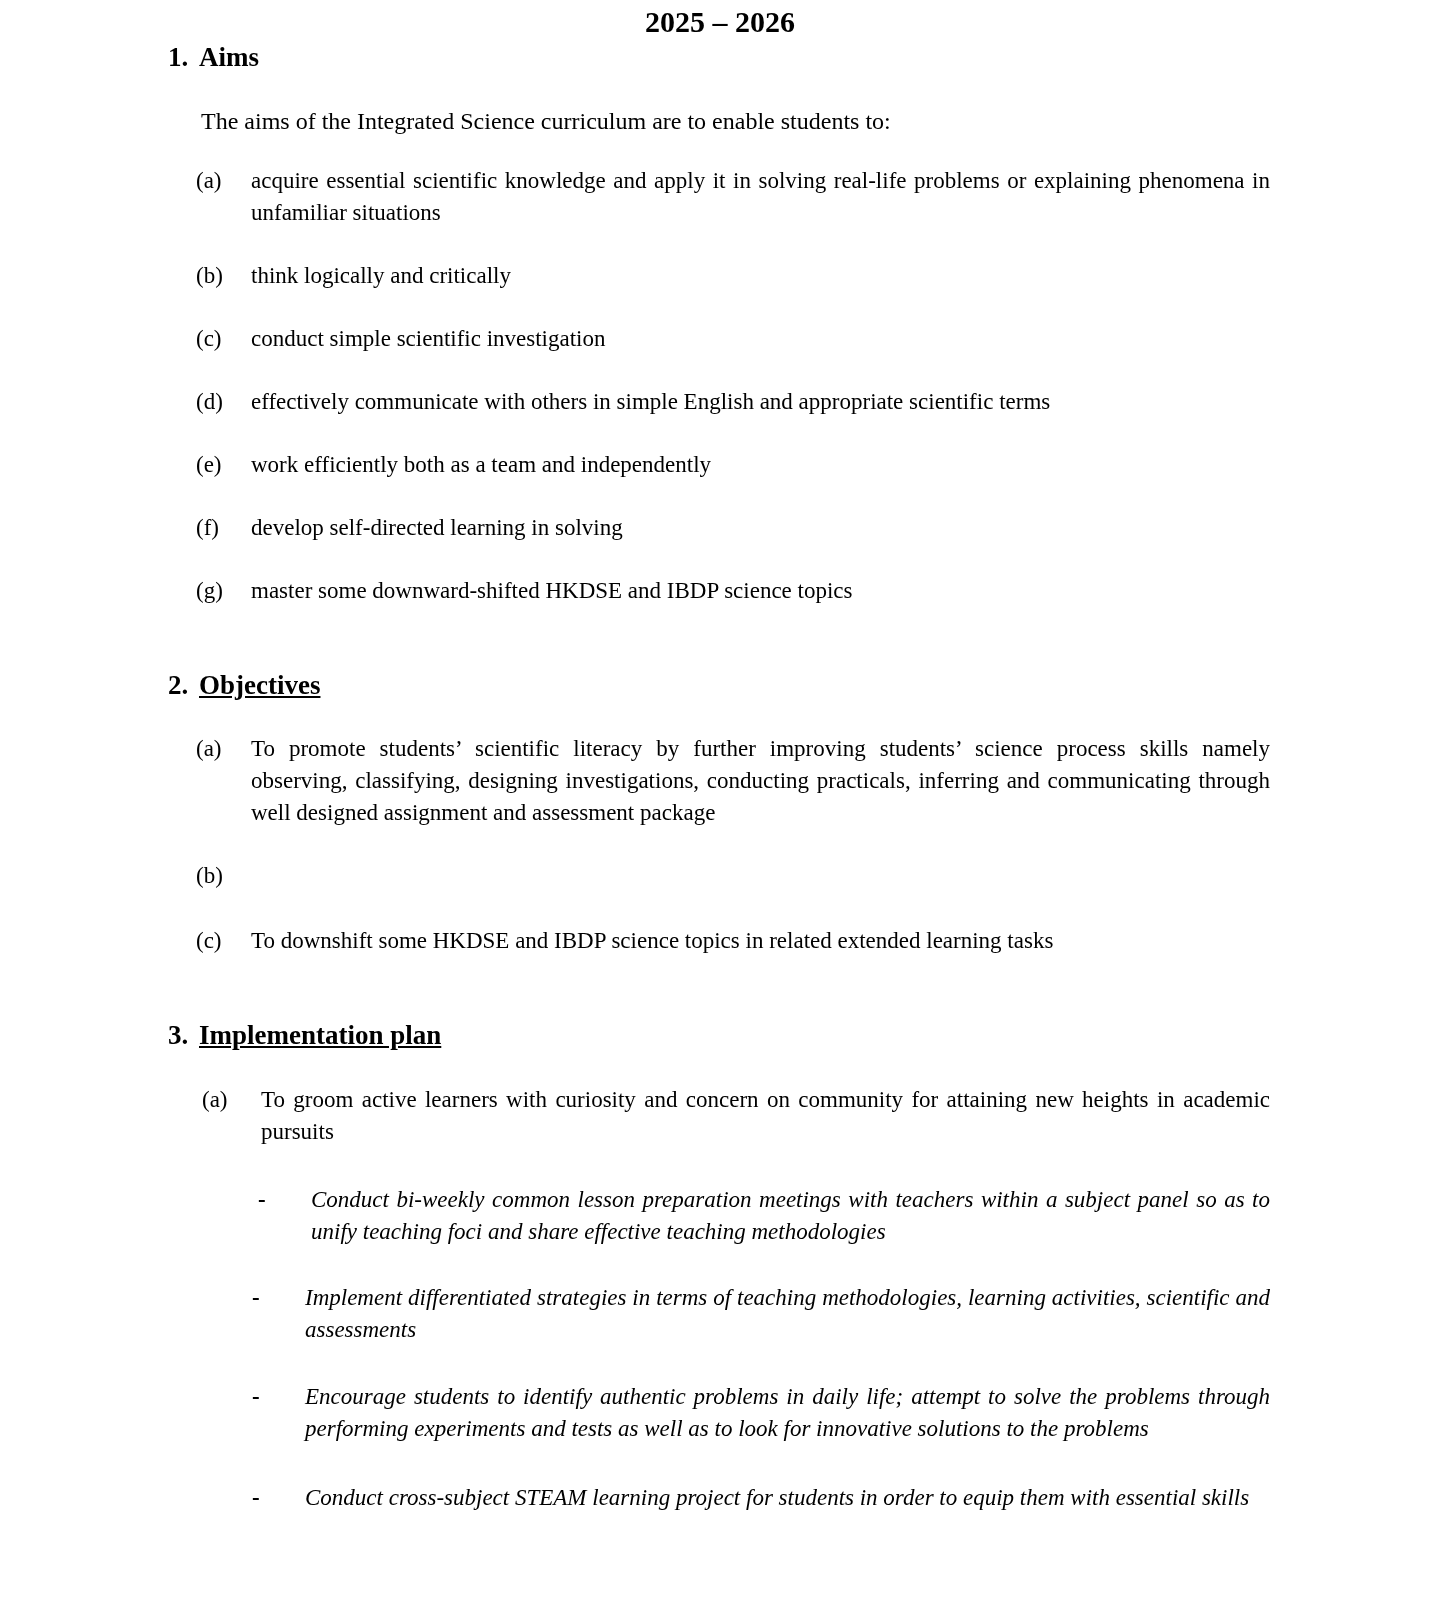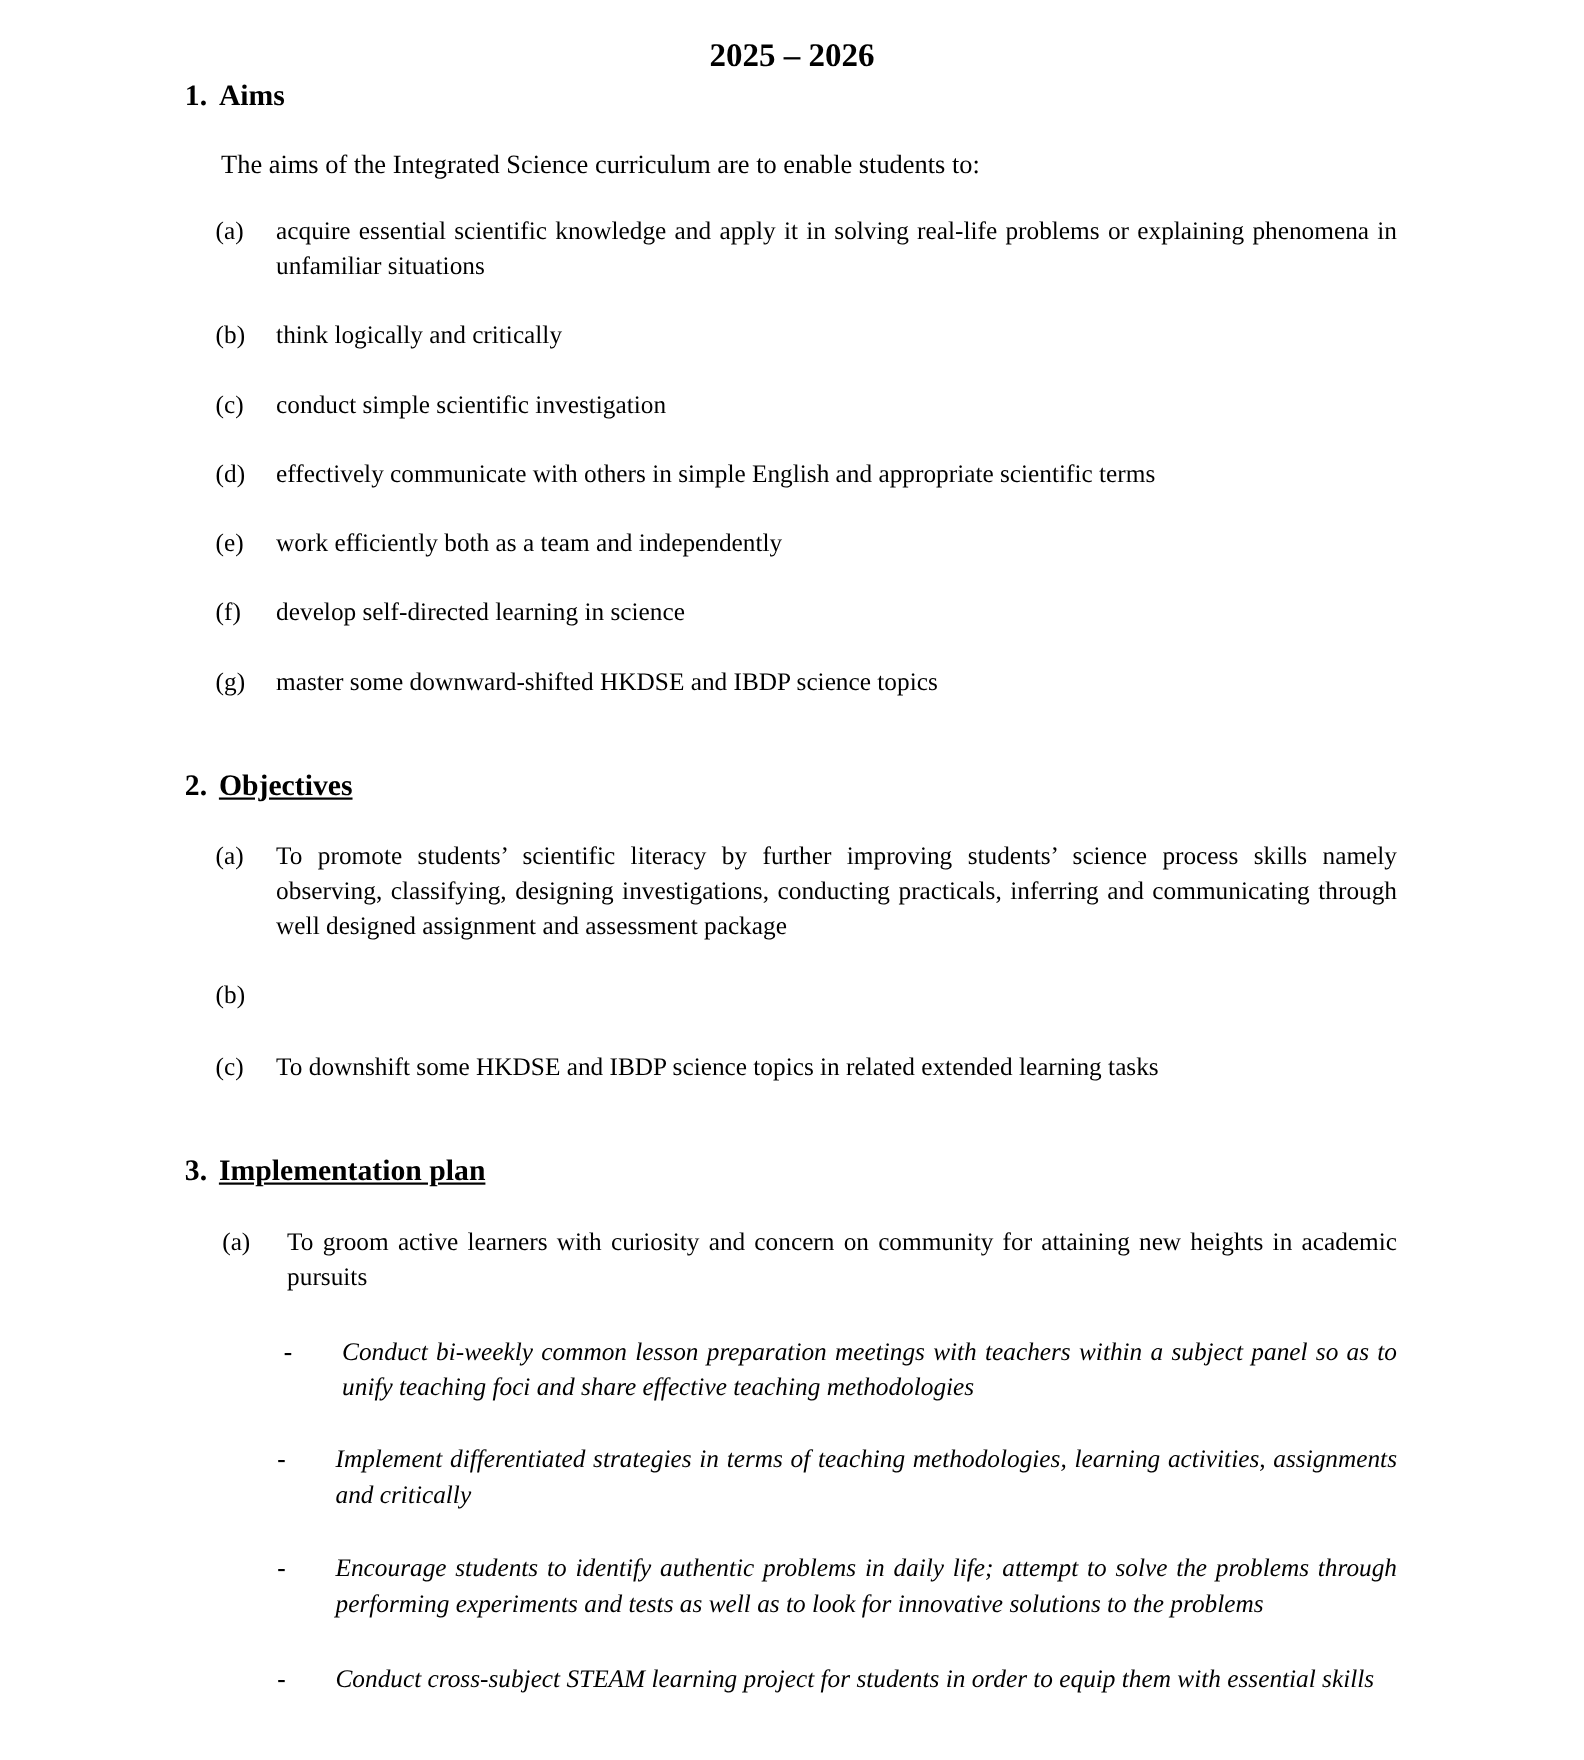--- a/index.html
+++ b/index.html
@@ -9,21 +9,20 @@
   }
   body {
     width: 1440px;
     height: 1600px;
     font-family: "Liberation Serif", serif;
     color: #000000;
     overflow: hidden;
   }
   .doc {
     padding-top: 5px;
-    margin-top: 29px;
   }
   .title {
     font-size: 30px;
     line-height: 34px;
     font-weight: 700;
     text-align: center;
   }
   .sec-head {
     font-size: 27px;
     line-height: 32px;
@@ -118,21 +117,21 @@
   <div class="item mt31">
     <span class="item-label">(d)</span>
     <div class="item-text">effectively communicate with others in simple English and appropriate scientific terms</div>
   </div>
   <div class="item mt31">
     <span class="item-label">(e)</span>
     <div class="item-text">work efficiently both as a team and independently</div>
   </div>
   <div class="item mt31">
     <span class="item-label">(f)</span>
-    <div class="item-text">develop self-directed learning in science</div>
+    <div class="item-text">develop self-directed learning in solving</div>
   </div>
   <div class="item mt31">
     <span class="item-label">(g)</span>
     <div class="item-text">master some downward-shifted HKDSE and IBDP science topics</div>
   </div>
 
   <div class="sec-head mt62">
     <span class="sec-num">2.</span><span>Objectives</span>
   </div>
 
@@ -156,21 +155,21 @@
     <span class="item-label">(a)</span>
     <div class="item-text">To groom active learners with curiosity and concern on community for attaining new heights in academic pursuits</div>
   </div>
 
   <div class="bullet bullet-first mt36">
     <span class="bullet-dash">-</span>
     <div class="bullet-text">Conduct bi-weekly common lesson preparation meetings with teachers within a subject panel so as to unify teaching foci and share effective teaching methodologies</div>
   </div>
   <div class="bullet mt34">
     <span class="bullet-dash">-</span>
-    <div class="bullet-text">Implement differentiated strategies in terms of teaching methodologies, learning activities, assignments and critically</div>
+    <div class="bullet-text">Implement differentiated strategies in terms of teaching methodologies, learning activities, scientific and assessments</div>
   </div>
   <div class="bullet mt35">
     <span class="bullet-dash">-</span>
     <div class="bullet-text">Encourage students to identify authentic problems in daily life; attempt to solve the problems through performing experiments and tests as well as to look for innovative solutions to the problems</div>
   </div>
   <div class="bullet mt37">
     <span class="bullet-dash">-</span>
     <div class="bullet-text">Conduct cross-subject STEAM learning project for students in order to equip them with essential skills</div>
   </div>
 

